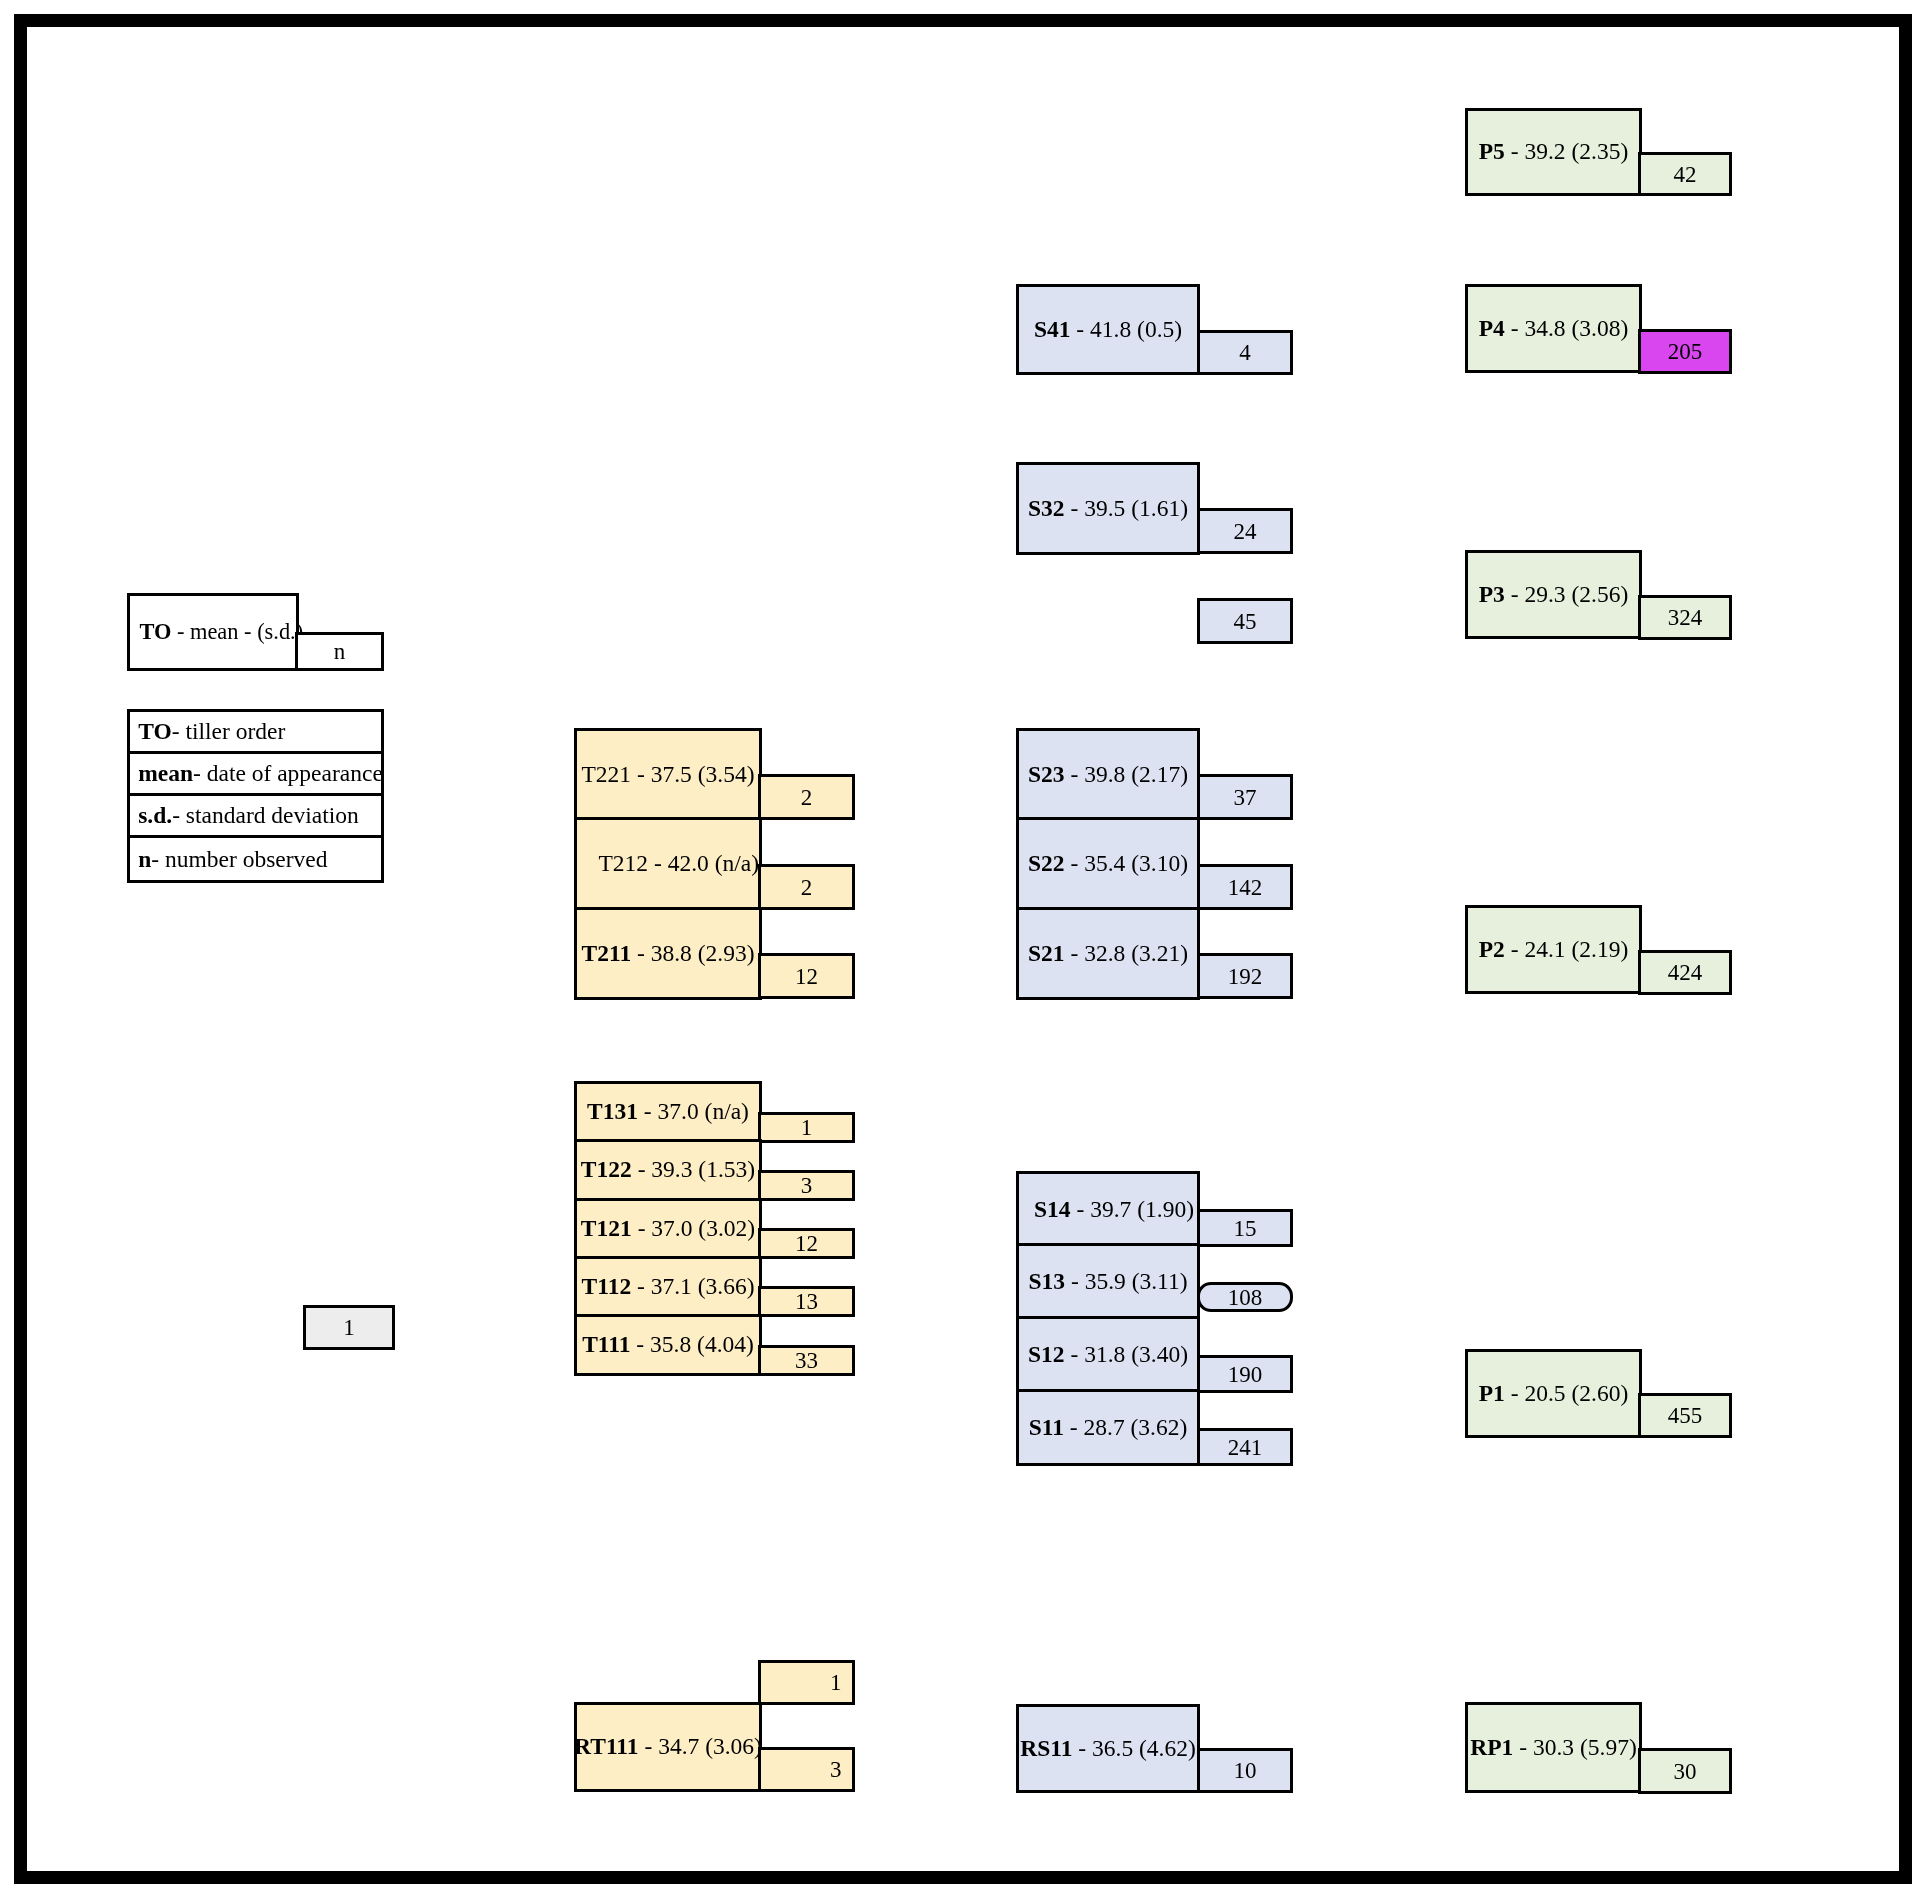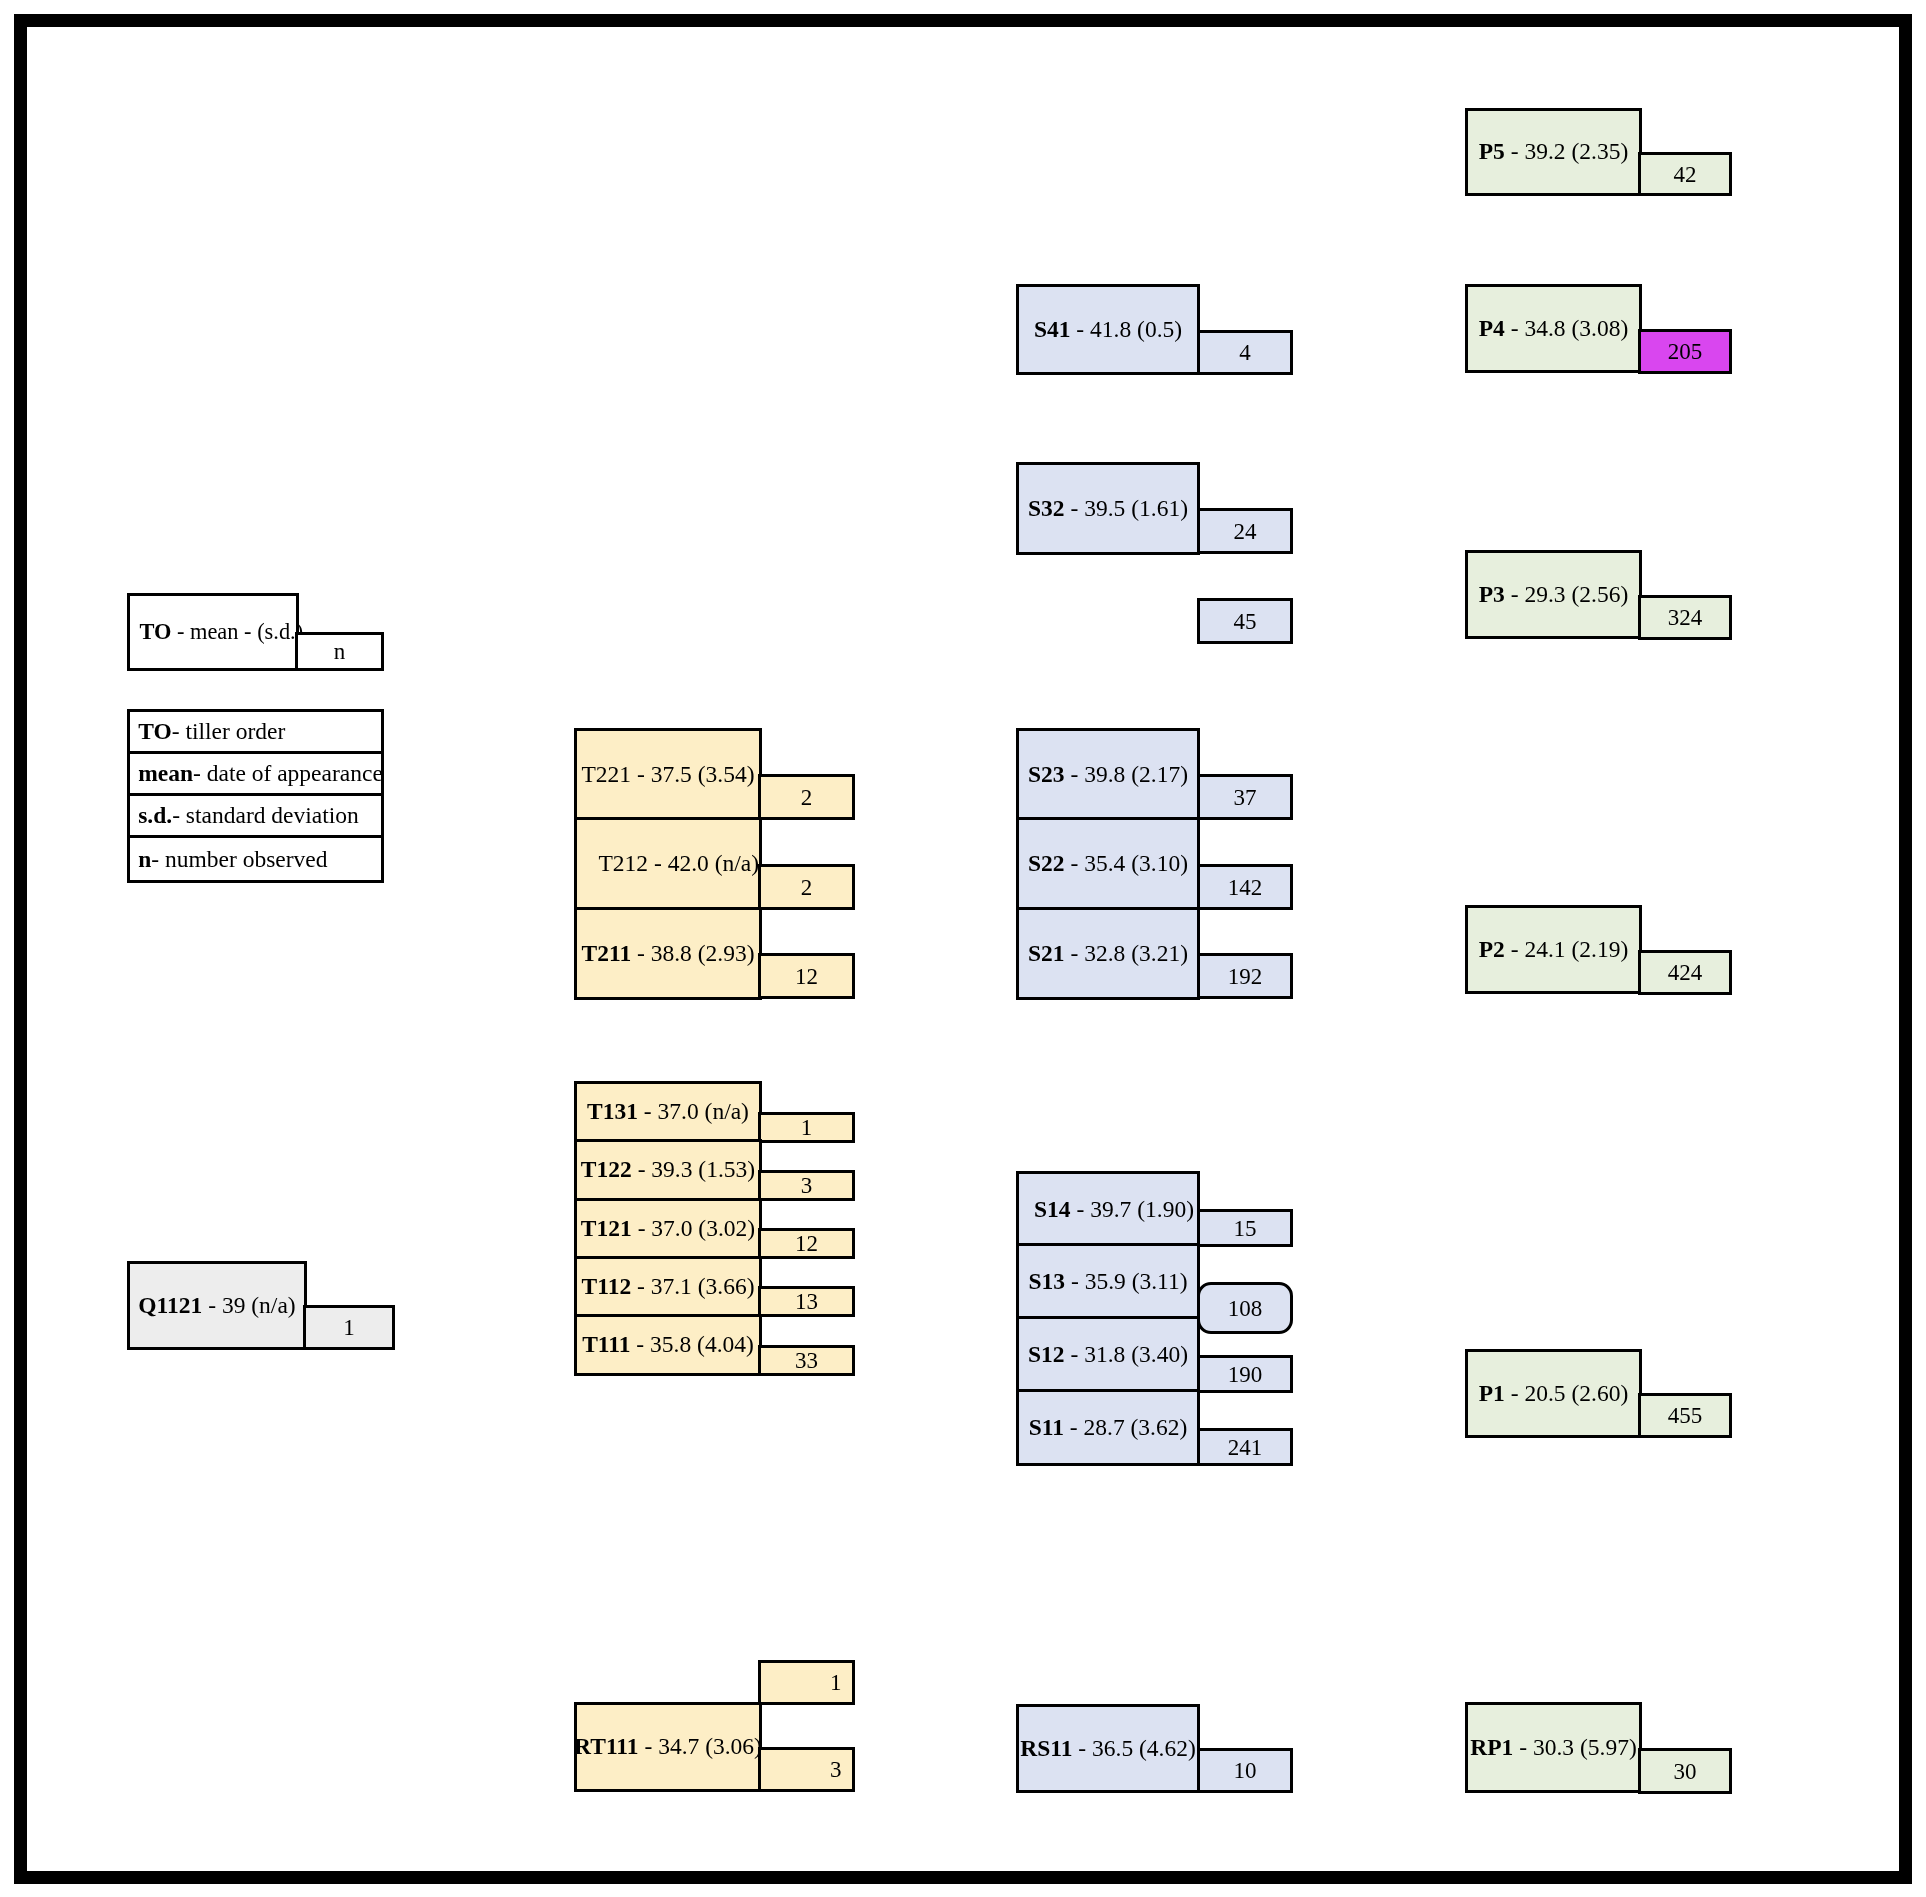--- a/index.html
+++ b/index.html
@@ -159,38 +159,35 @@
     </div>
     <div class="node" style="left: 1016px; top: 1171px; width: 184px; height: 77px; background: rgb(220, 226, 242); padding-left: 12px;">
       <span class="lbl"><span class="b">S14</span><span style="white-space: pre;"> - </span><span>39.7 (1.90)</span></span>
     </div>
     <div class="subnode" style="left: 1197px; top: 1209px; width: 96px; height: 38px; background: rgb(220, 226, 242);">
       <span class="nval">15</span>
     </div>
     <div class="node" style="left: 1016px; top: 1243px; width: 184px; height: 77px; background: rgb(220, 226, 242);">
       <span class="lbl"><span class="b">S13</span><span style="white-space: pre;"> - </span><span>35.9 (3.11)</span></span>
     </div>
-    <div class="subnode" style="left: 1197px; top: 1282px; width: 96px; height: 52px; background: rgb(220, 226, 242); border-radius: 14px;">
+    <div class="subnode" style="left: 1197px; top: 1282px; width: 96px; height: 30px; background: rgb(220, 226, 242); border-radius: 14px;">
       <span class="nval">108</span>
     </div>
     <div class="node" style="left: 1016px; top: 1316px; width: 184px; height: 77px; background: rgb(220, 226, 242);">
       <span class="lbl"><span class="b">S12</span><span style="white-space: pre;"> - </span><span>31.8 (3.40)</span></span>
     </div>
     <div class="subnode" style="left: 1197px; top: 1355px; width: 96px; height: 38px; background: rgb(220, 226, 242);">
       <span class="nval">190</span>
     </div>
     <div class="node" style="left: 1016px; top: 1389px; width: 184px; height: 77px; background: rgb(220, 226, 242);">
       <span class="lbl"><span class="b">S11</span><span style="white-space: pre;"> - </span><span>28.7 (3.62)</span></span>
     </div>
     <div class="subnode" style="left: 1197px; top: 1428px; width: 96px; height: 38px; background: rgb(220, 226, 242);">
       <span class="nval">241</span>
     </div>
-    <div class="node" style="left: 127px; top: 1261px; width: 180px; height: 89px; background: rgb(237, 237, 237);">
-      <span class="lbl"><span class="b">Q1121</span><span style="white-space: pre;"> - </span><span>39 (n/a)</span></span>
-    </div>
     <div class="subnode" style="left: 303px; top: 1305px; width: 92px; height: 45px; background: rgb(237, 237, 237);">
       <span class="nval">1</span>
     </div>
     <div class="node" style="left: 1465px; top: 1349px; width: 177px; height: 89px; background: rgb(231, 239, 221);">
       <span class="lbl"><span class="b">P1</span><span style="white-space: pre;"> - </span><span>20.5 (2.60)</span></span>
     </div>
     <div class="subnode" style="left: 1638px; top: 1393px; width: 94px; height: 45px; background: rgb(231, 239, 221);">
       <span class="nval">455</span>
     </div>
     <div class="subnode right" style="left: 758px; top: 1660px; width: 97px; height: 45px; background: rgb(253, 238, 198);">

